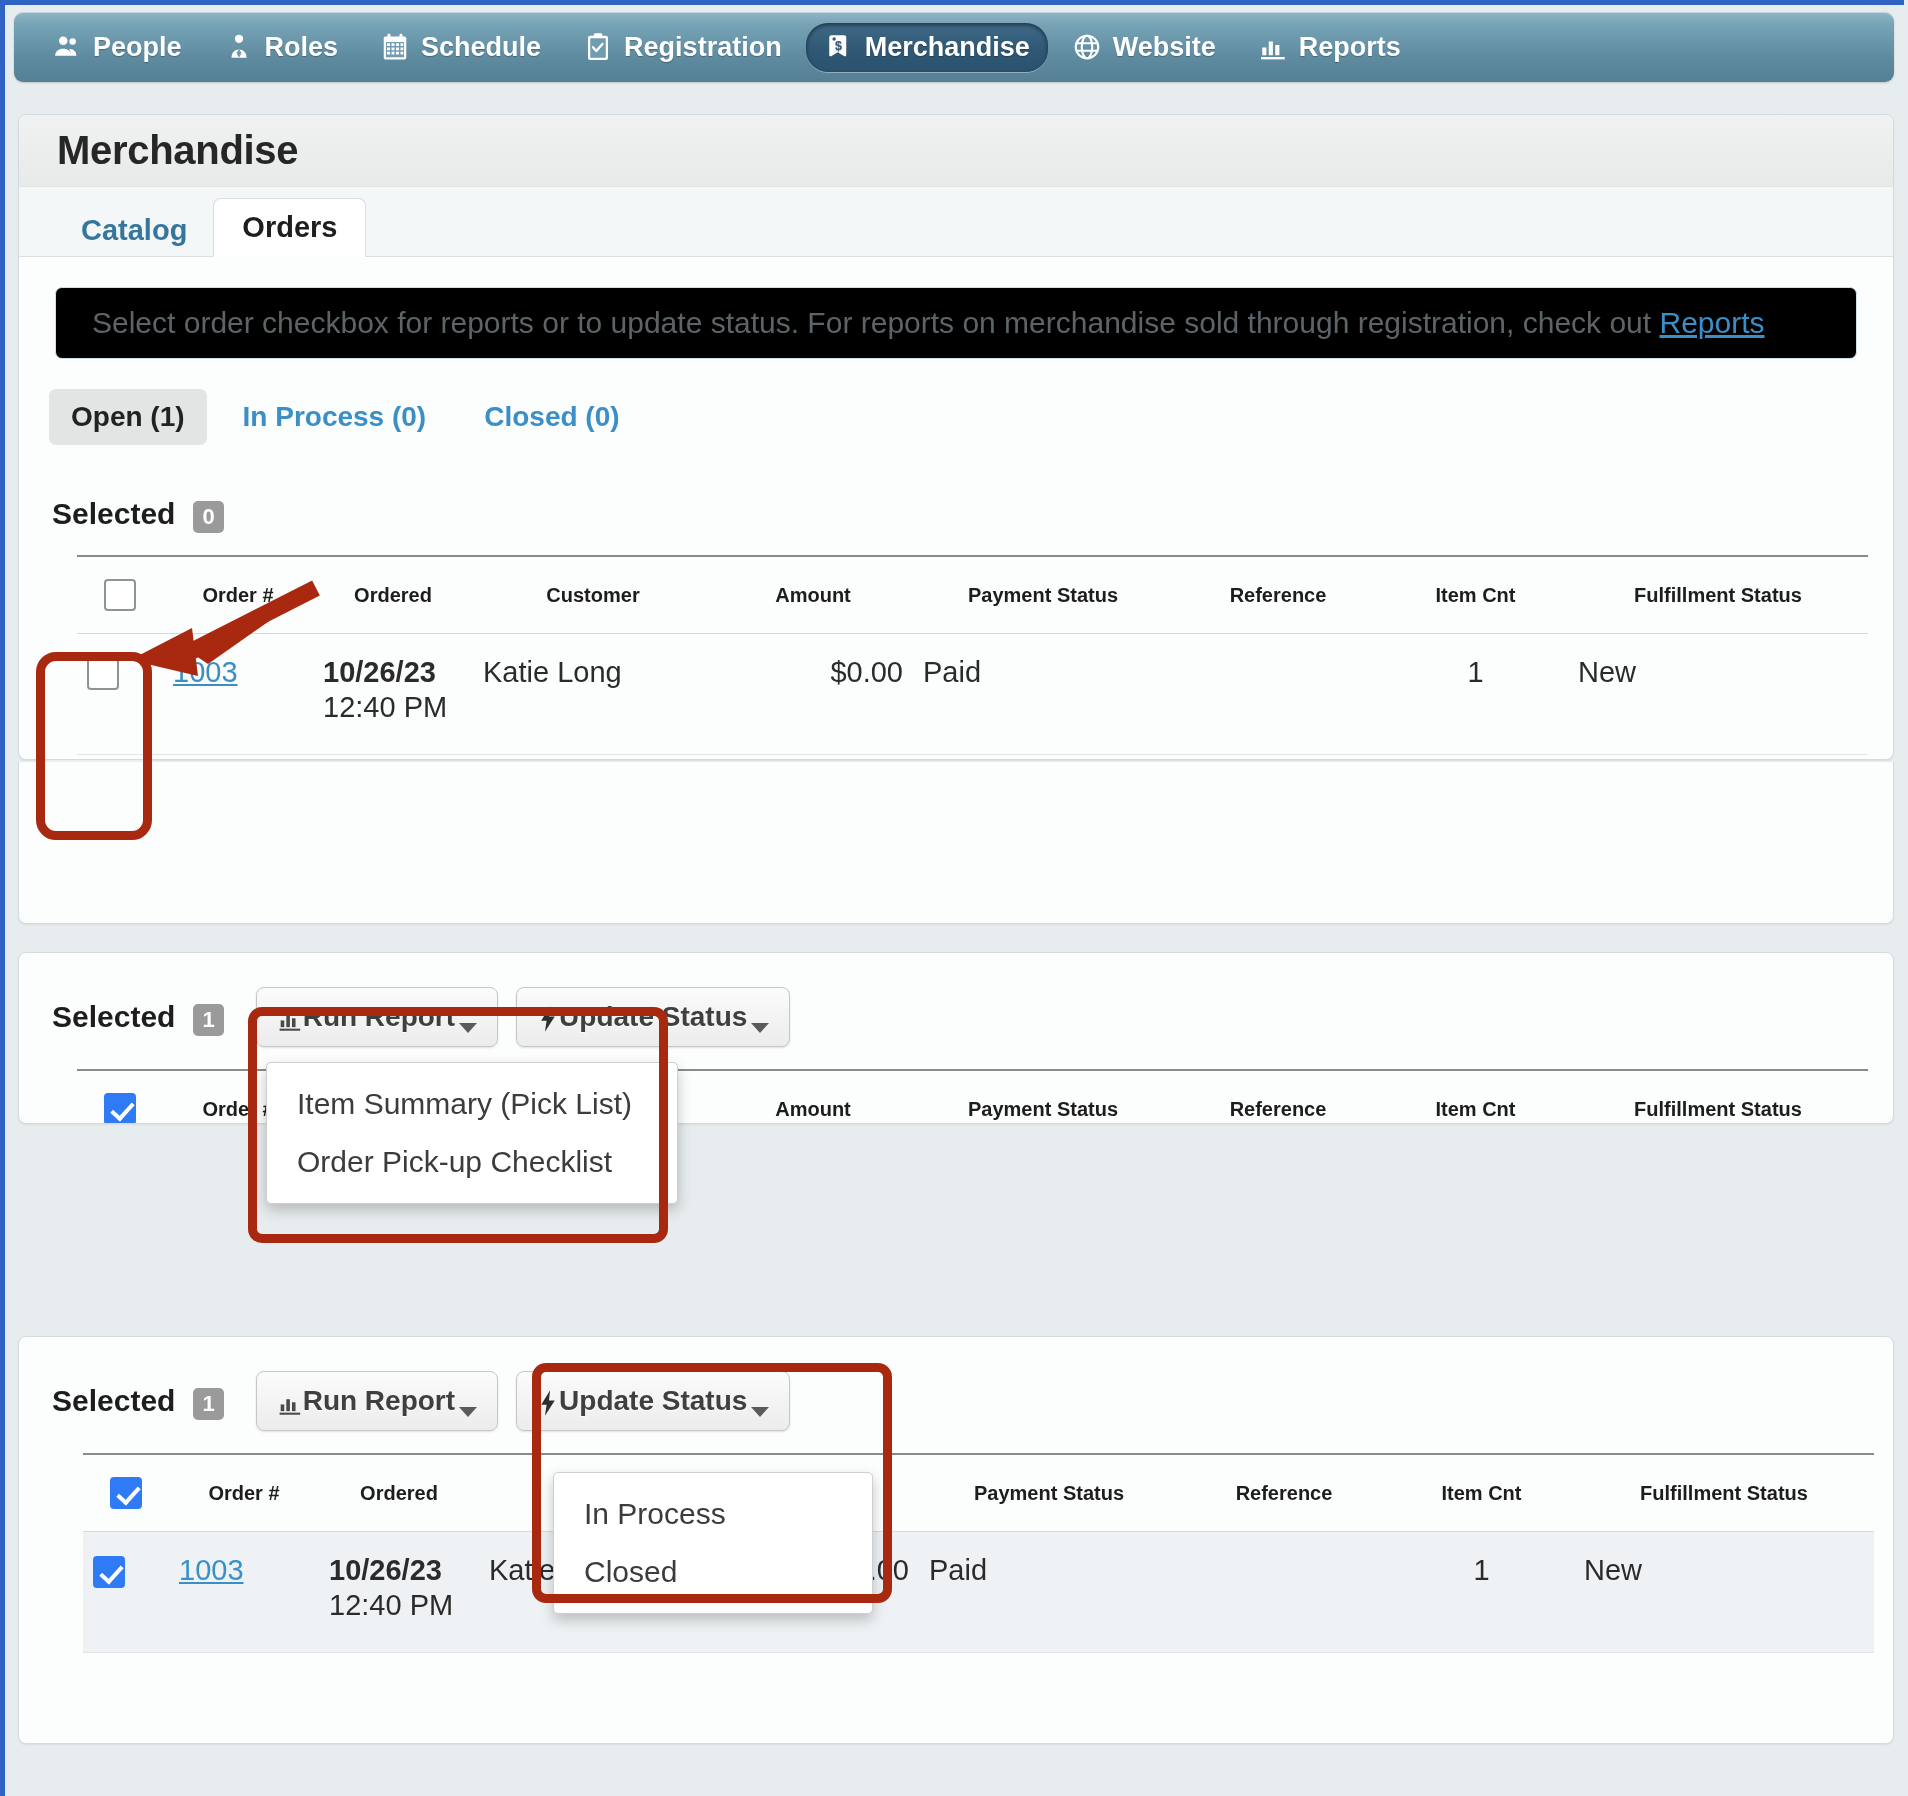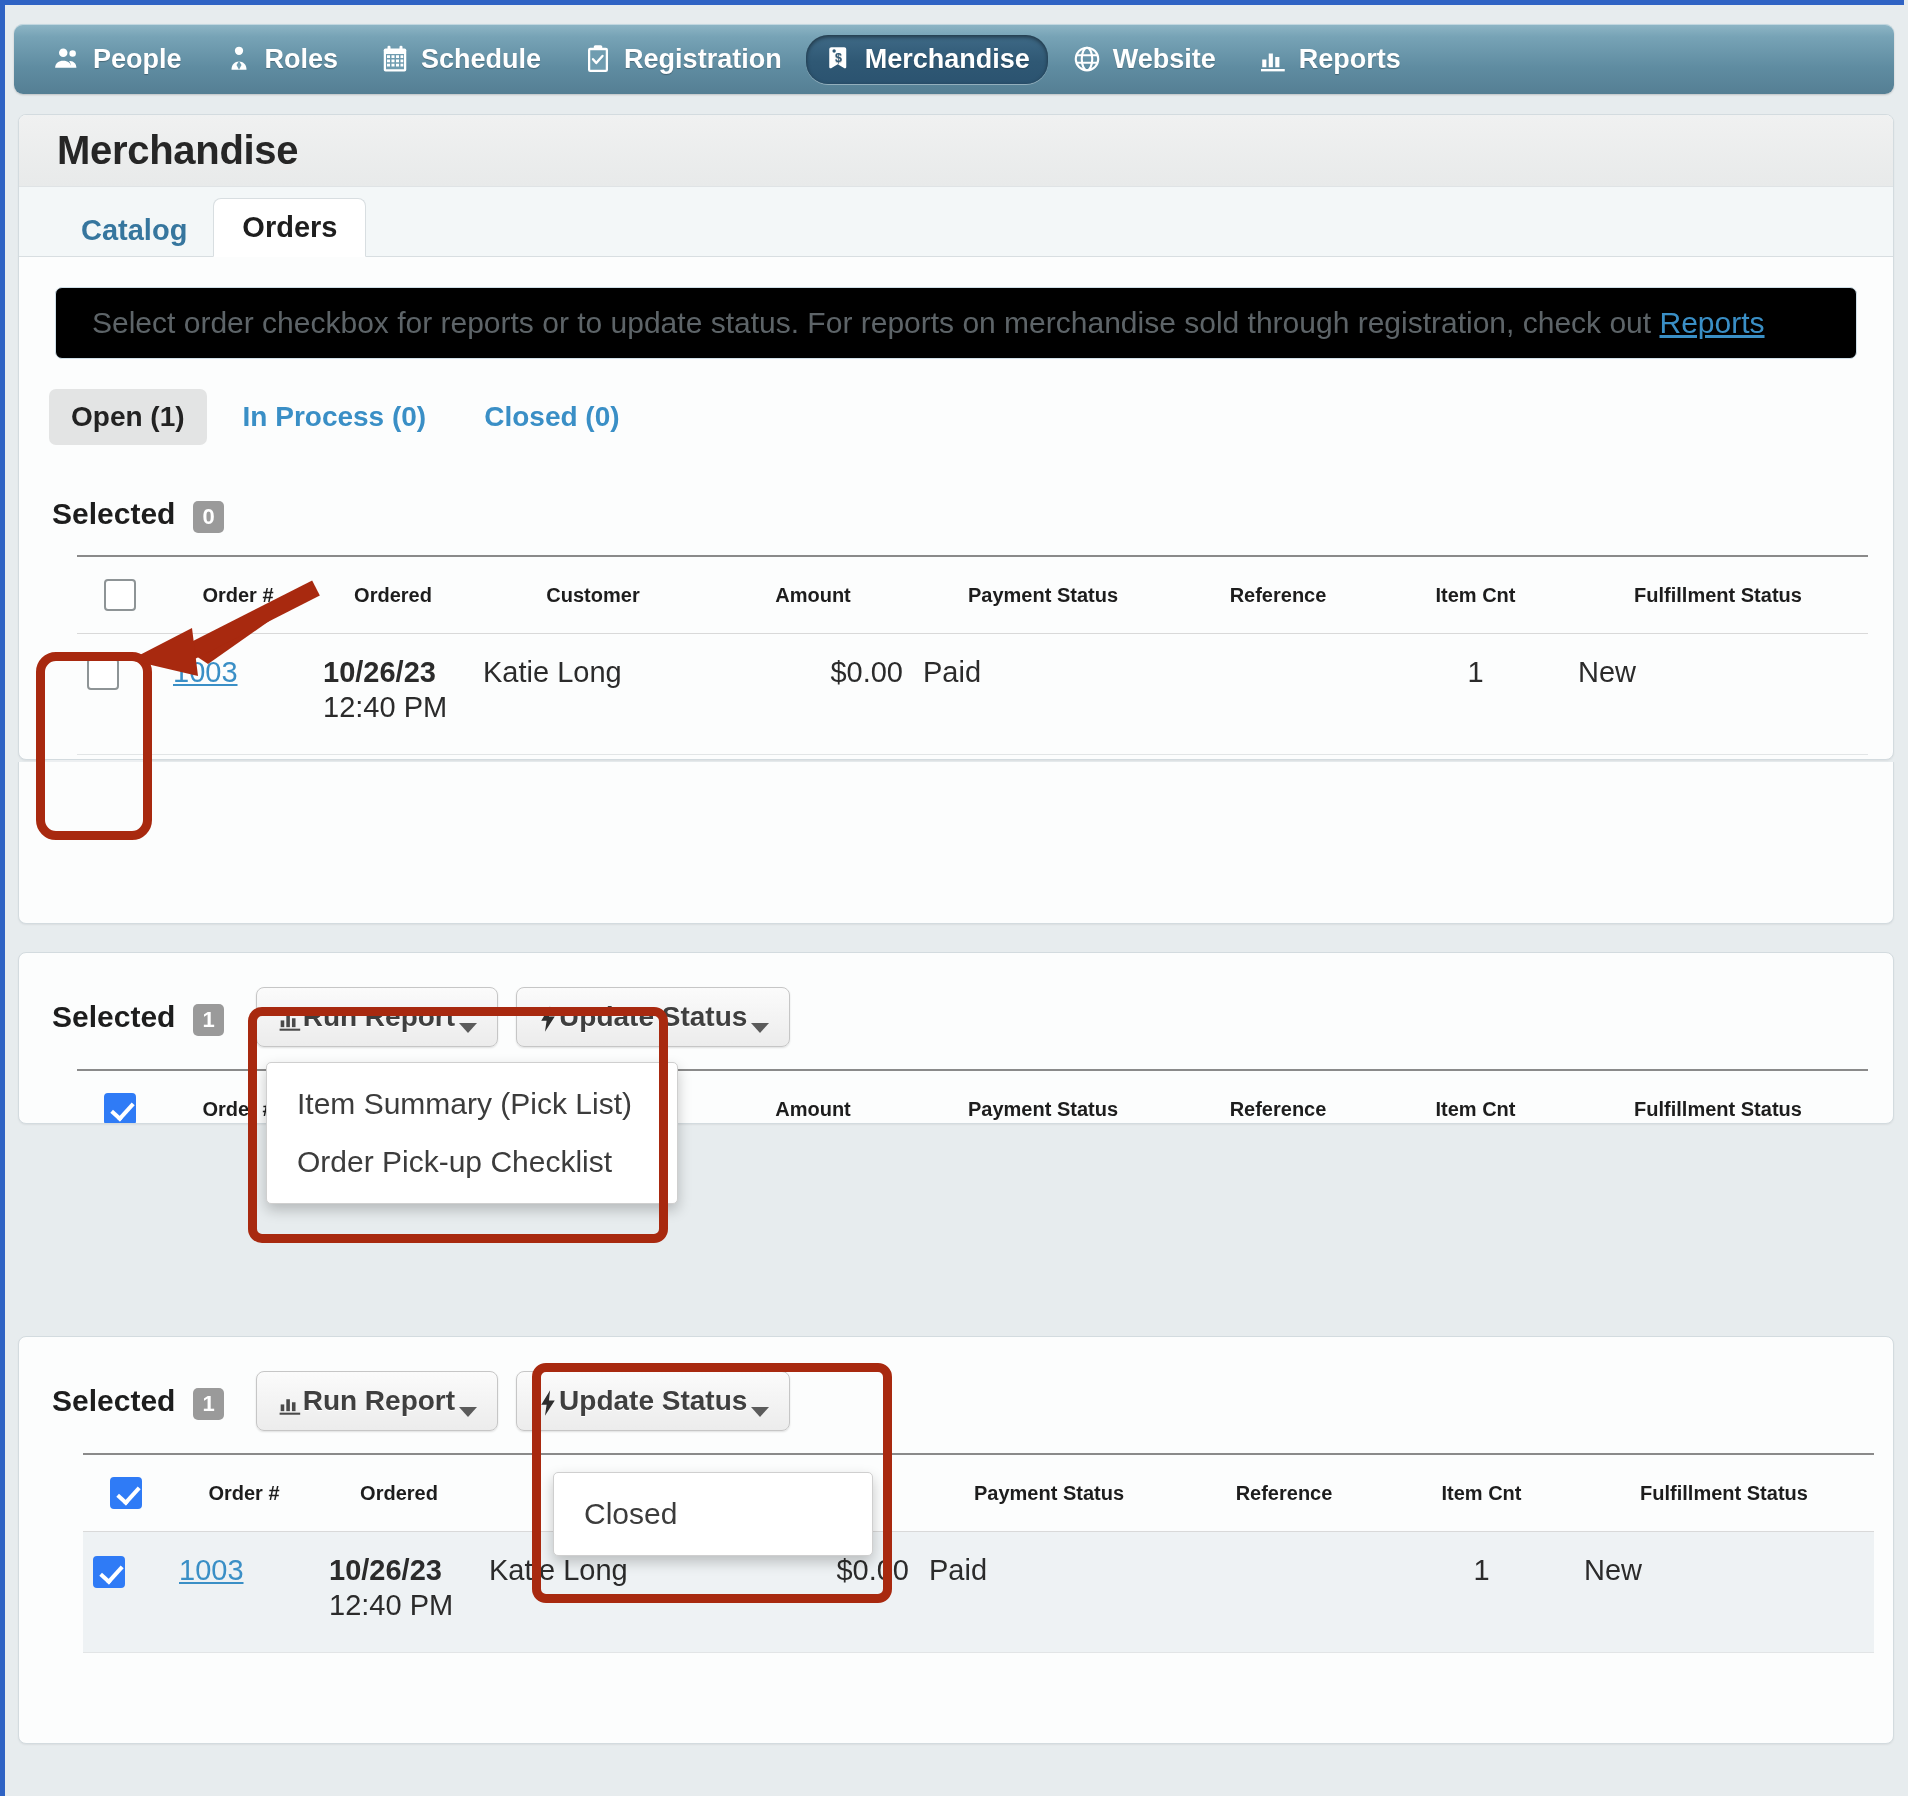--- a/index.html
+++ b/index.html
@@ -29,21 +29,21 @@
     background: #2f63c4;
   }
   .edge-right {
     position: absolute; right: 0; top: 0; width: 4px; height: 1796px;
     background: #e7ecee;
   }
 
   
   .navbar {
     position: absolute;
-    left: 14px; top: 24px;
+    left: 14px; top: 12px;
     width: 1880px; height: 70px;
     border-radius: 9px;
     background: linear-gradient(180deg, #8fb6c6 0%, #77a3b6 18%, #5f8ca1 62%, #557f94 100%);
     box-shadow: inset 0 1px 0 rgba(255,255,255,.45), 0 1px 2px rgba(0,0,0,.18);
     display: flex;
     align-items: center;
     padding: 0 20px;
     overflow: hidden;
   }
   .nav-item {
@@ -646,20 +646,21 @@
           <td>Paid</td>
           <td></td>
           <td class="ta-c">1</td>
           <td>New</td>
         </tr>
       </tbody>
     </table>
   </div>
 
   <div class="menu" style="left:553px; top:1472px; width:320px;">
+    <div class="menu-item">In Process</div>
     <div class="menu-item">Closed</div>
   </div>
 
   <div class="anno" style="left:36px; top:652px; width:116px; height:188px; border-radius:20px;"></div>
 
   <svg class="anno-arrow" style="left:120px; top:580px;" width="210" height="120" viewBox="0 0 210 120">
     <path d="M196 8 L70 72 L88 84 Z" fill="#a8290f"></path>
     <path d="M196 8 L70 72" stroke="#a8290f" stroke-width="17" stroke-linecap="butt"></path>
     <path d="M72 48 L10 80 L78 96 Z" fill="#a8290f"></path>
   </svg>

